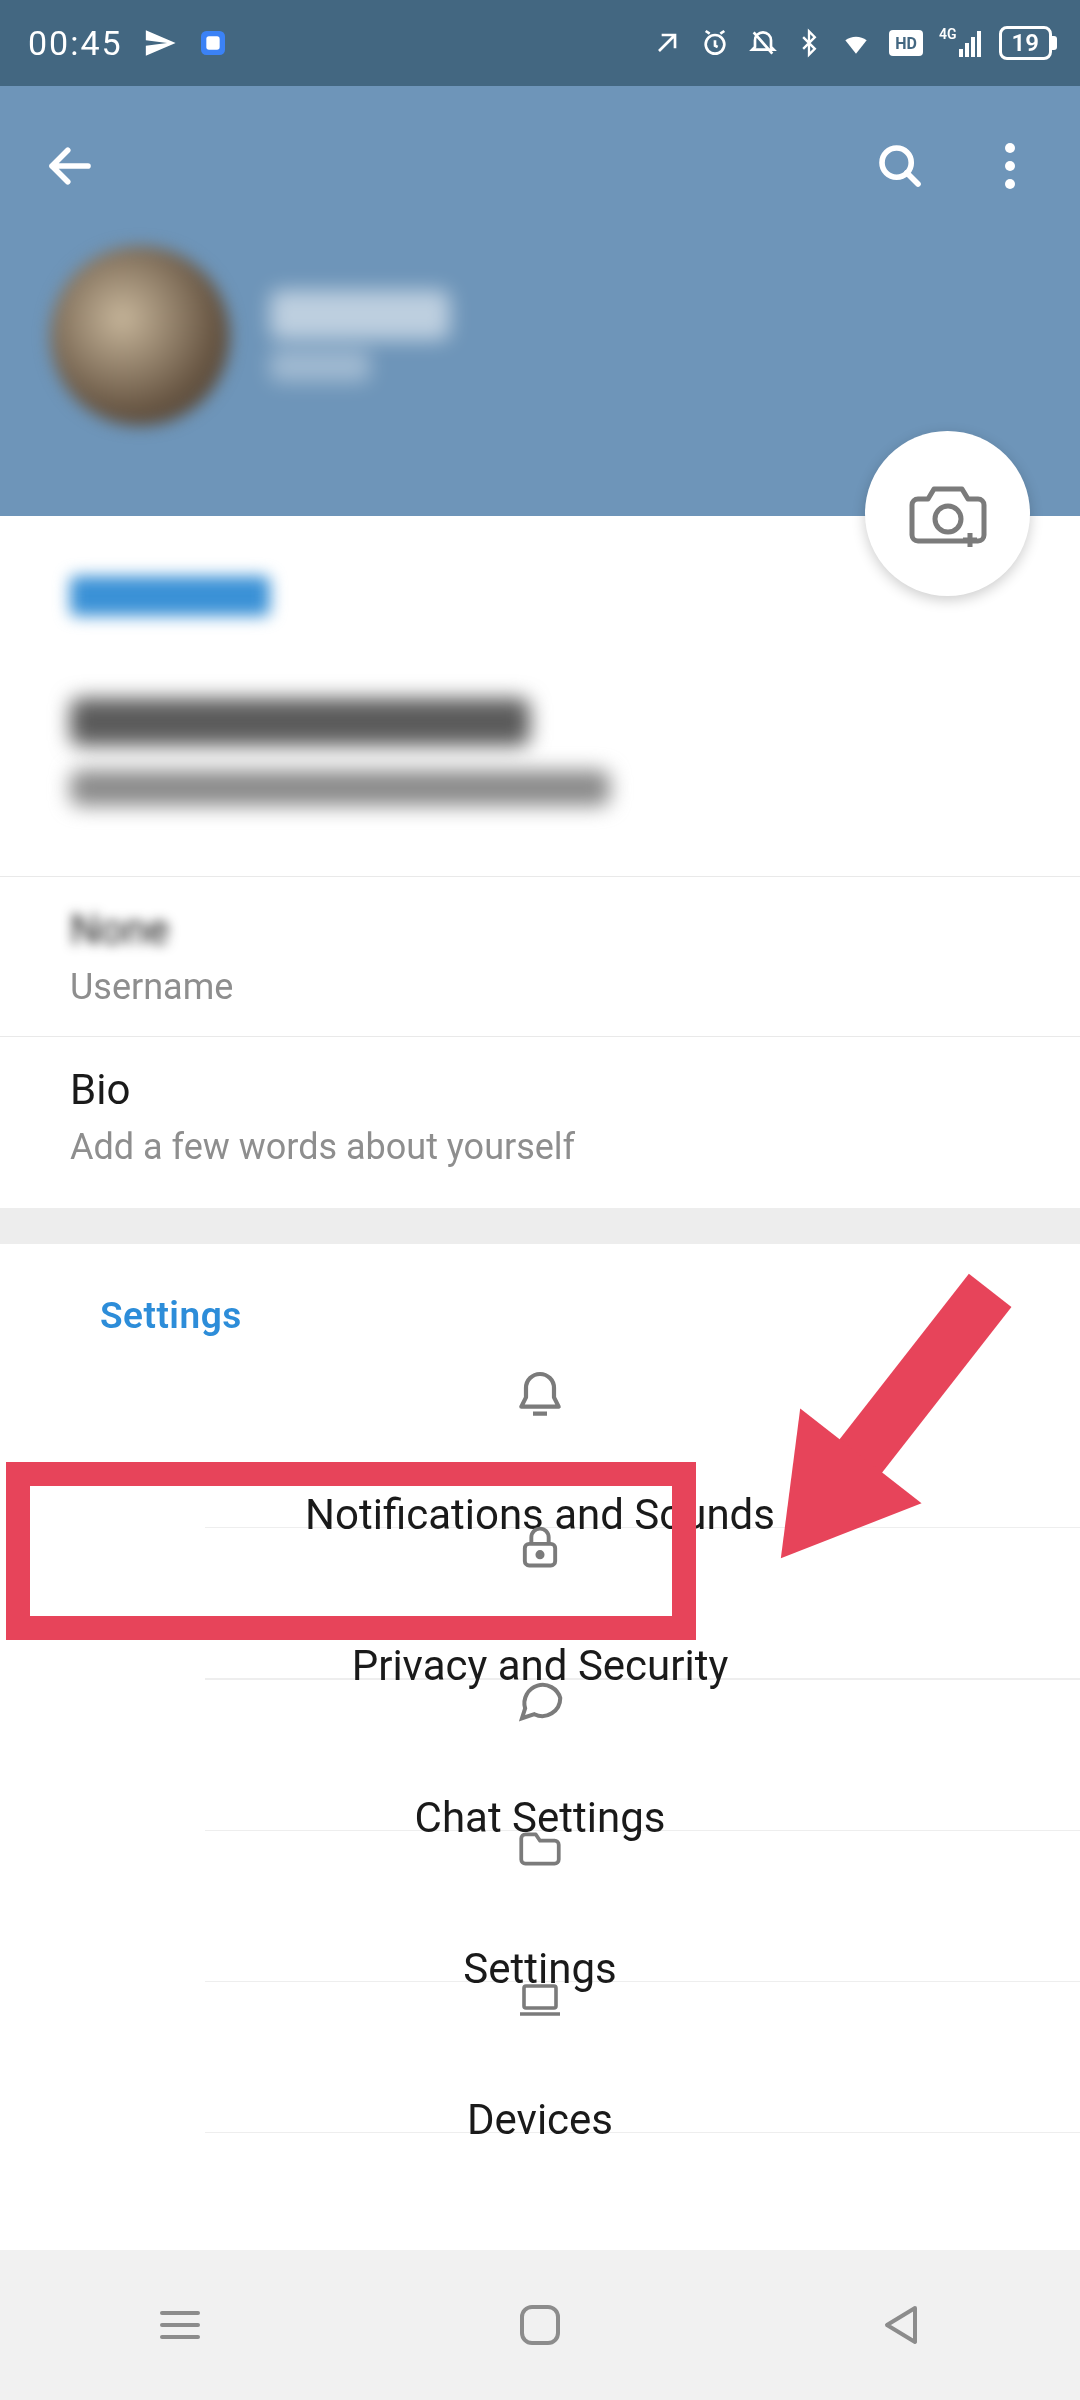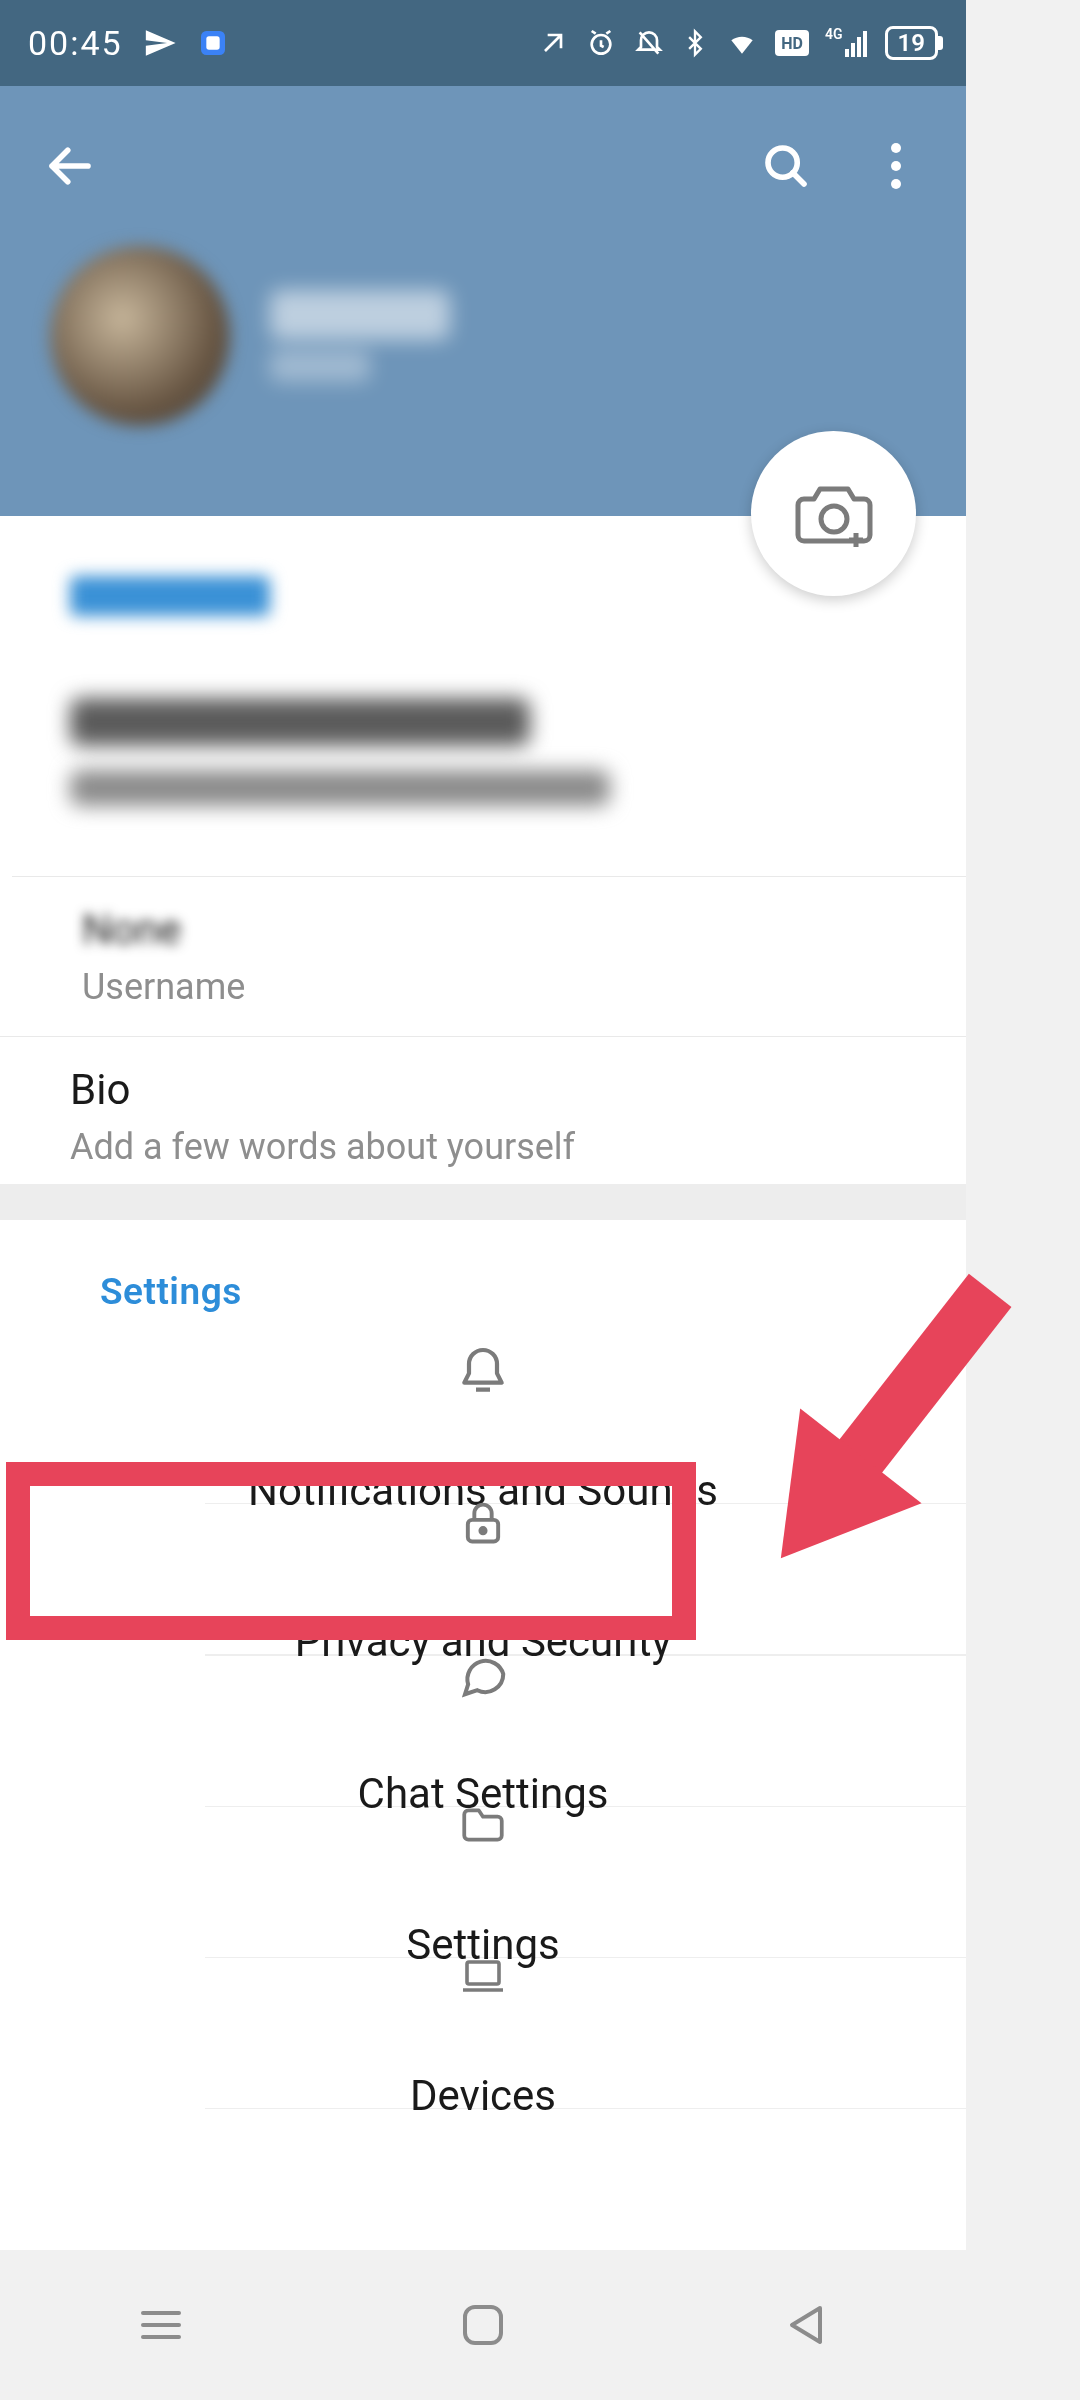--- a/index.html
+++ b/index.html
@@ -56,21 +56,21 @@
   
   .highlight-box { position:absolute; border: 24px solid #e7445a; pointer-events:none; }
   
   
   .arrow-wrap { position:absolute; pointer-events:none; }
   
   
   .nav-bar { position:absolute; bottom:0; left:0; right:0; height: 150px; background:#f1f1f1; display:flex; align-items:center; justify-content:space-around; }
   .nav-btn { width: 70px; height:70px; display:flex; align-items:center; justify-content:center; }
 
-  .page-wrap { position:relative; width:966px; height:2400px; background:#fff; }
+  .page-wrap { position:relative; width:1080px; height:2400px; background:#fff; }
   
   svg { display:block; }
 </style>
 </head>
 <body>
 
 <div class="page-wrap">
 
   <div class="status-bar">
     <div class="status-left">
@@ -172,25 +172,25 @@
     </div>
   </div>
 
   <div class="content">
     <div class="section" style="padding-top:60px;">
       <div class="sect-title blurred"></div>
       <div style="height:40px;"></div>
       <div class="blurred-line bl1"></div>
       <div class="blurred-line bl2"></div>
     </div>
-    <div class="acct-item" style="border-top:1px solid #e9e9e9; margin-left:12px;">
+    <div class="acct-item" style="border-top:1px solid #e9e9e9; margin-left:0;">
       <div class="val blur-top">None</div>
       <div class="lbl">Username</div>
     </div>
-    <div class="acct-item" style="border-top:1px solid #e9e9e9; padding-bottom:16px;">
+    <div class="acct-item" style="border-top:1px solid #e9e9e9; padding-bottom:40px;">
       <div class="val">Bio</div>
       <div class="lbl">Add a few words about yourself</div>
     </div>
 
     <div class="section-gap"></div>
 
     <div class="settings-title">Settings</div>
 
     <div class="settings-list">
 

